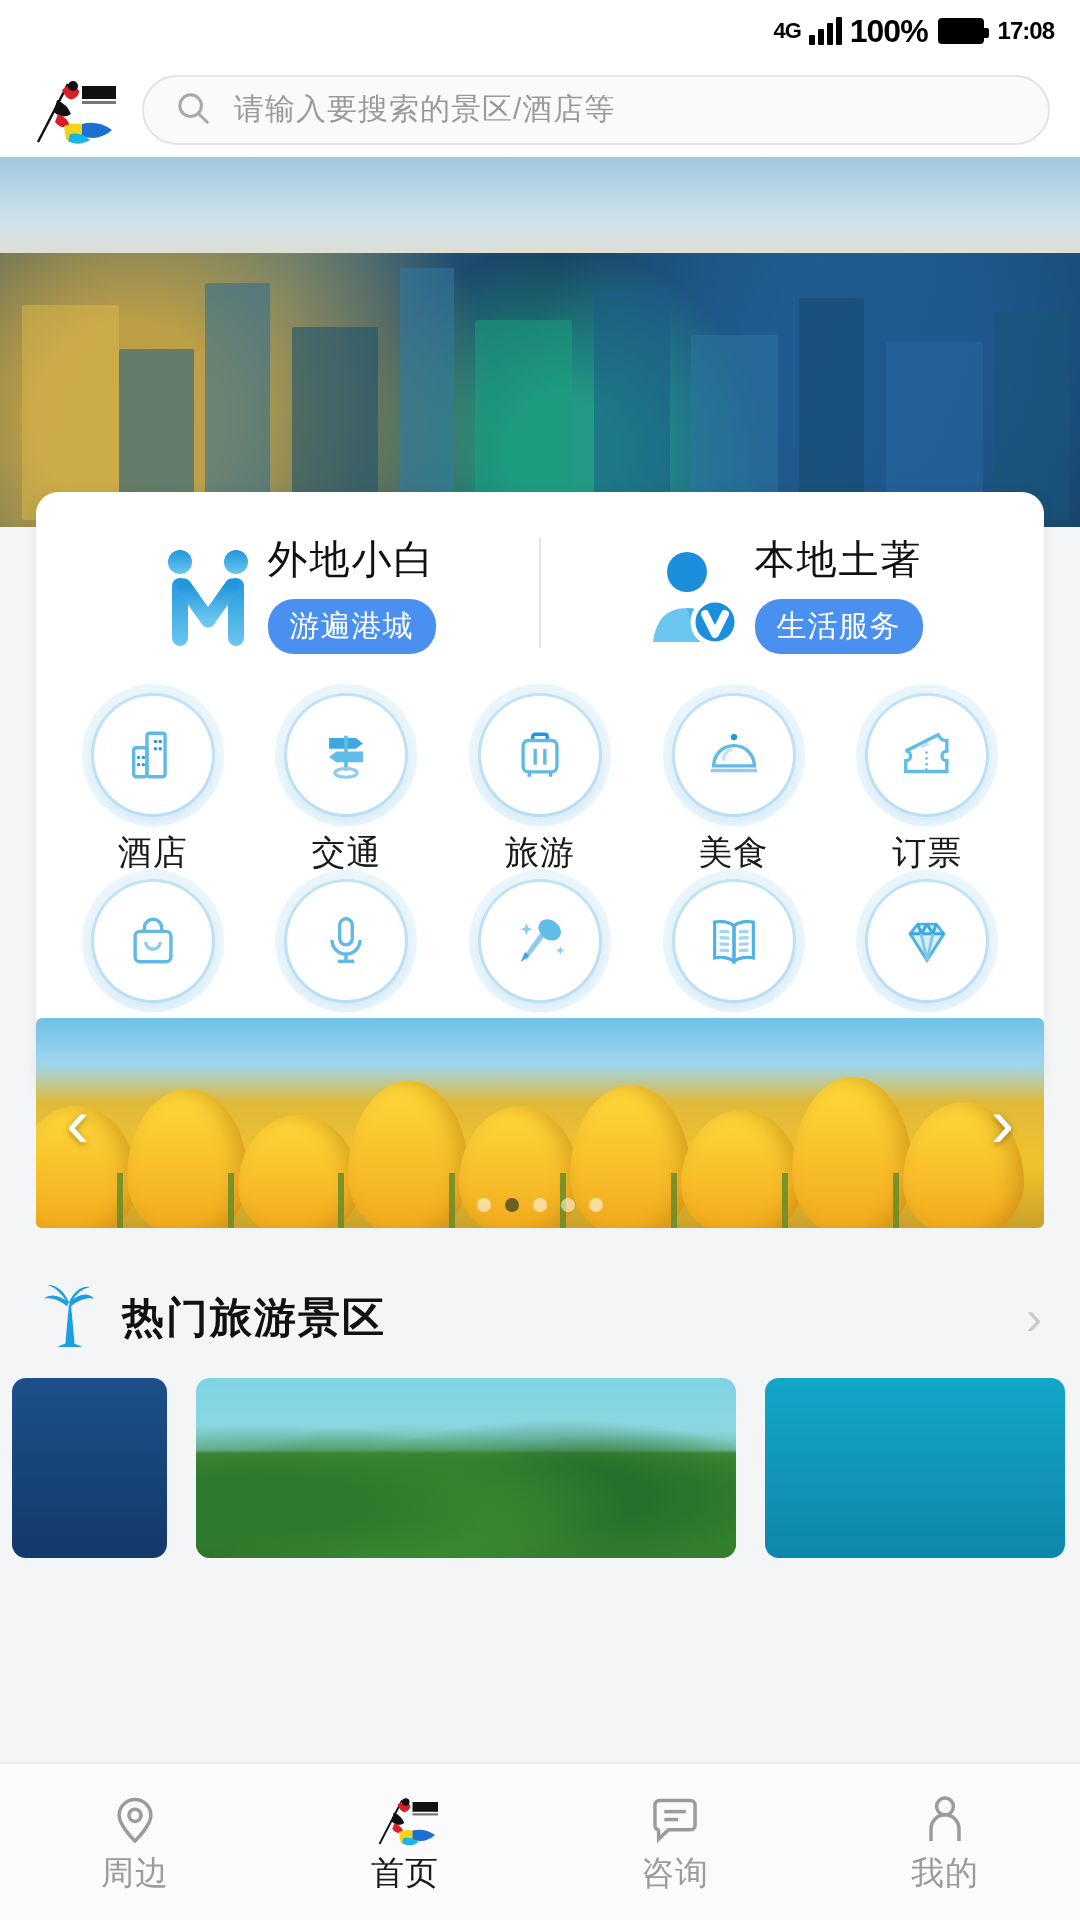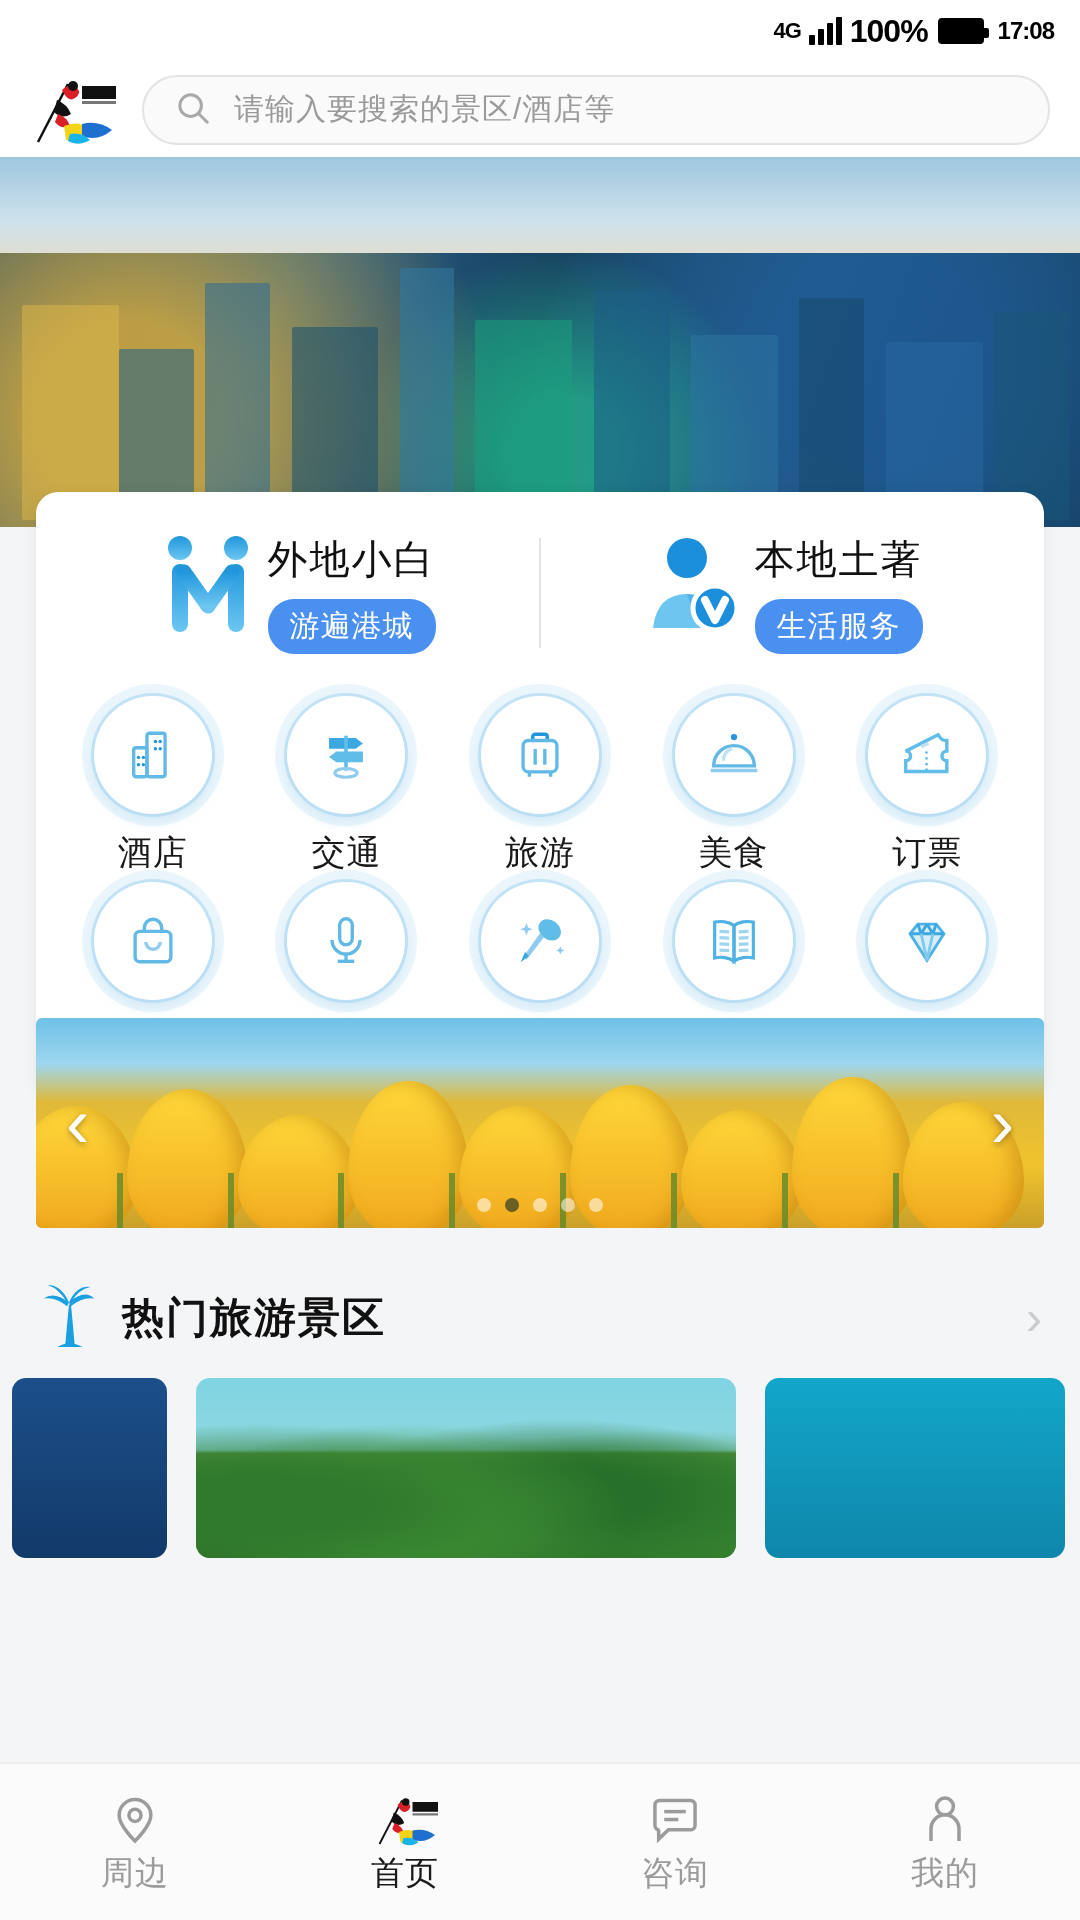--- a/index.html
+++ b/index.html
@@ -74,21 +74,21 @@
     position:absolute; display:block; border-radius:2px; opacity:.55;
   }
 
   
   .card {
     position: absolute; left: 36px; right: 36px; top: 492px;
     background: #ffffff; border-radius: 22px; padding: 40px 0 34px;
     box-shadow: 0 3px 16px rgba(0,0,0,.07);
   }
   .persona-row { display: flex; align-items: center; justify-content: center; padding: 0 20px 20px; }
-  .persona { flex: 1; display: flex; align-items: flex-start; justify-content: center; gap: 12px; }
+  .persona { flex: 1; display: flex; align-items: flex-end; justify-content: center; gap: 12px; }
   .persona-ic { flex: 0 0 auto; }
   .persona-txt { display: flex; flex-direction: column; align-items: center; gap: 12px; }
   .persona-title { font-size: 40px; color: #111; font-weight: 400; letter-spacing: 2px; }
   .persona-tag {
     background: #4a90f0; color: #fff; font-size: 30px;
     padding: 7px 22px; border-radius: 26px; letter-spacing: 1px;
   }
   .persona-div { width: 2px; height: 110px; background: #e3e4e6; flex: 0 0 auto; }
 
   

